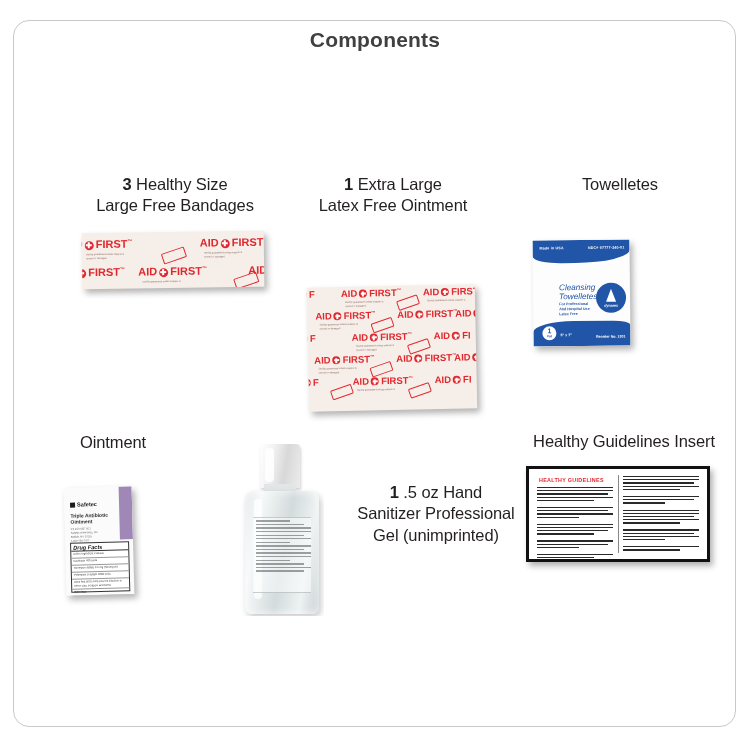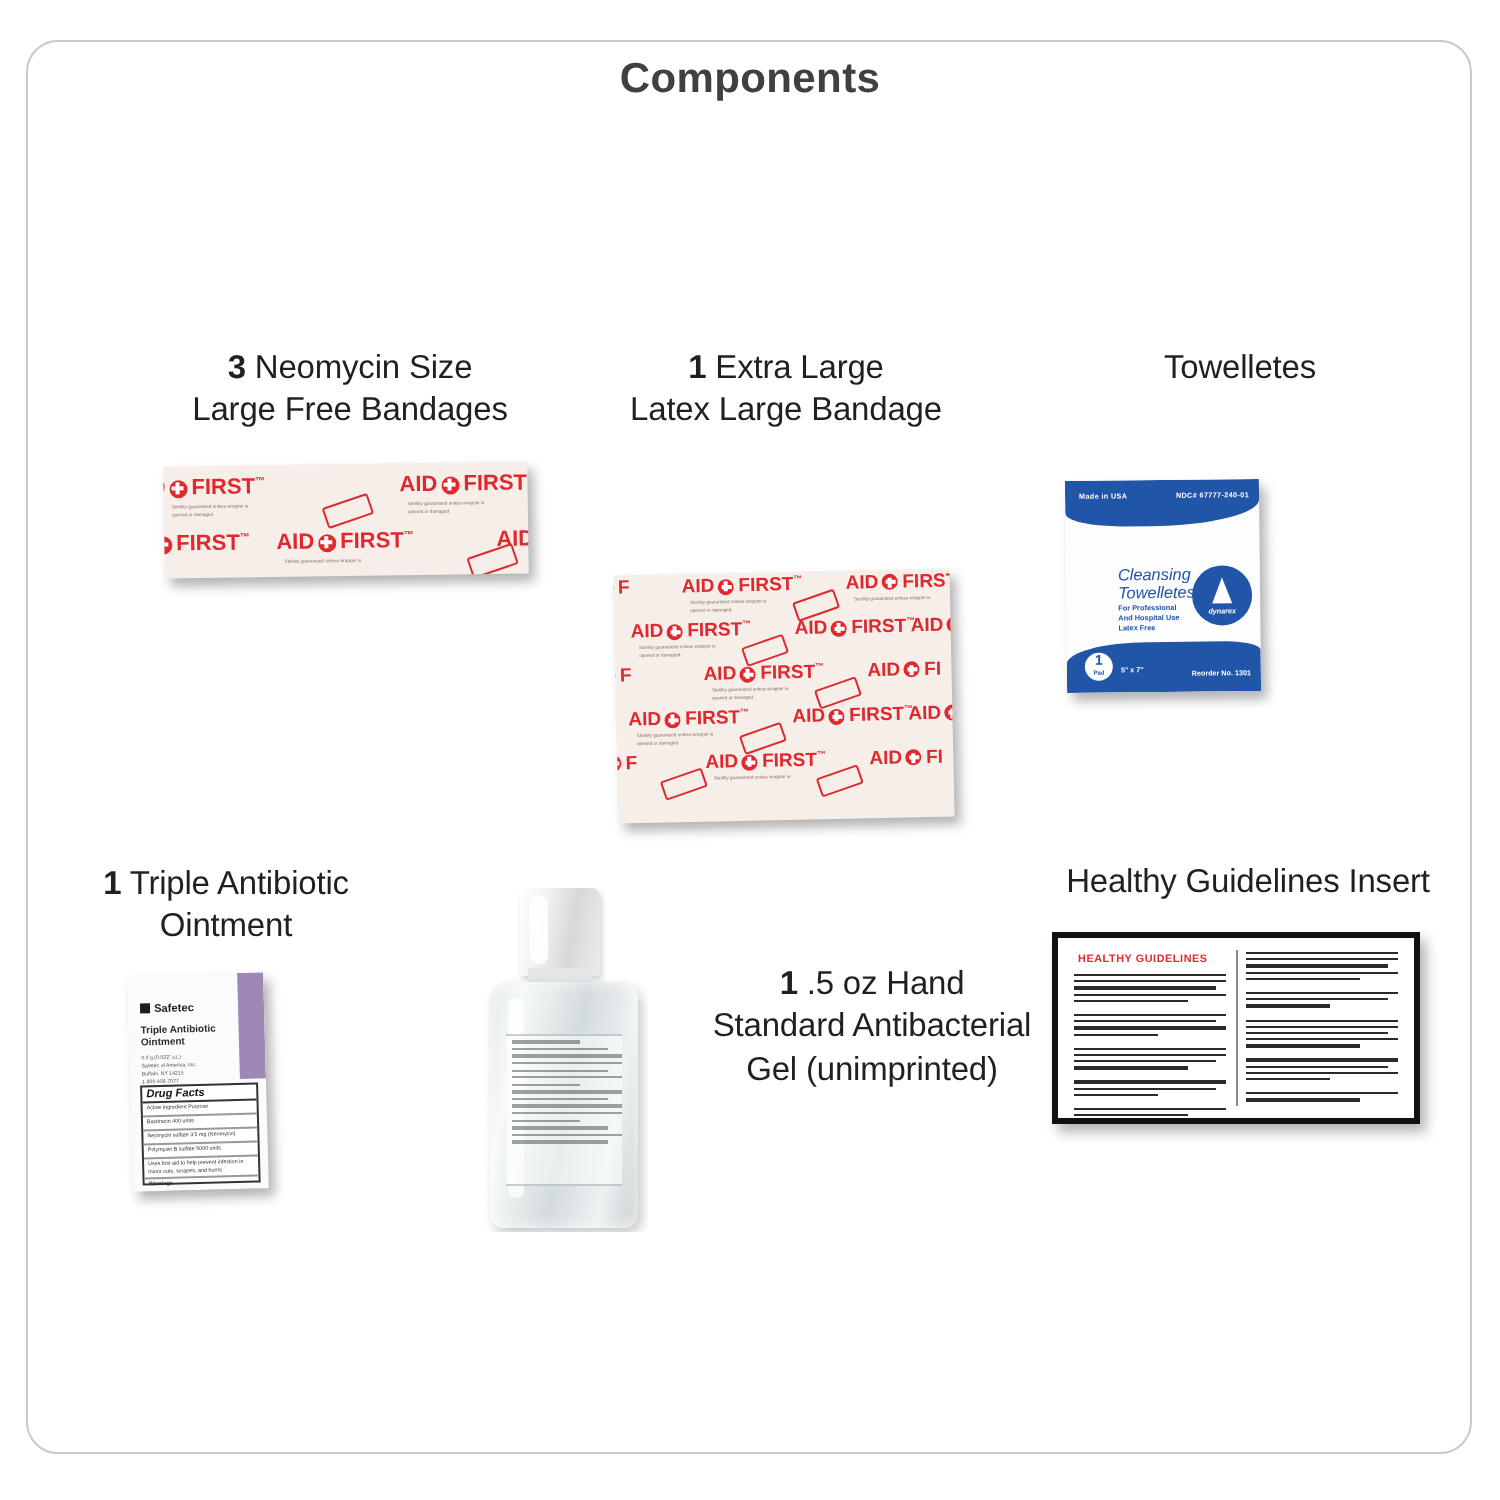--- a/index.html
+++ b/index.html
@@ -306,21 +306,21 @@
   #cap-ins   { left: 520px; top: 431px; width: 208px; }
 </style>
 </head>
 <body>
 
 <div id="panel"></div>
 
 <div id="title">Components</div>
 
 <div class="item caption c-center" id="cap-std">
-  <div><b>3</b><span> Neomycin Size</span></div>
+  <div><b>3</b><span> Healthy Size</span></div>
   <div>Large Free Bandages</div>
 </div>
 
 <div class="photo shadow aidpaper" id="bandage-strip">
   <div class="aidtile" style="left:-18px; top:6px; font-size:11px;">
     <span class="aidlogo"><span>AID</span><span class="cross" style="width:9px;height:9px;margin:0 2px;"><i style="position: absolute; background: rgb(255, 255, 255); left: 1.5px; top: 3.5px; width: 6px; height: 2px;"></i><i style="position: absolute; background: rgb(255, 255, 255); left: 3.5px; top: 1.5px; width: 2px; height: 6px;"></i></span><span>FIRST</span><sup style="font-size:5px;">™</sup></span>
   </div>
   <div class="microtext" style="left:4px; top:20px;">Sterility guaranteed unless wrapper is</div>
   <div class="microtext" style="left:4px; top:24px;">opened or damaged.</div>
   <div class="bandicon" style="left:80px; top:18px; width:22px; height:9px;"></div>
@@ -337,21 +337,21 @@
   <div class="aidtile" style="left:56px; top:34px; font-size:11px;">
     <span class="aidlogo">AID<span class="cross" style="width:9px;height:9px;margin:0 2px;"><i style="position: absolute; background: rgb(255, 255, 255); left: 1.5px; top: 3.5px; width: 6px; height: 2px;"></i><i style="position: absolute; background: rgb(255, 255, 255); left: 3.5px; top: 1.5px; width: 2px; height: 6px;"></i></span>FIRST<sup style="font-size:5px;">™</sup></span>
   </div>
   <div class="microtext" style="left:60px; top:48px;">Sterility guaranteed unless wrapper is</div>
   <div class="bandicon" style="left:152px; top:44px; width:22px; height:9px;"></div>
   <div class="aidtile" style="left:166px; top:34px; font-size:11px;"><span class="aidlogo">AIDF</span></div>
 </div>
 
 <div class="item caption c-center" id="cap-xl">
   <div><b>1</b><span> Extra Large</span></div>
-  <div>Latex Large Bandage</div>
+  <div>Latex Free Ointment</div>
 </div>
 
 <div class="photo shadow aidpaper" id="bandage-xl">
 
   <div class="aidtile" style="left:-22px; top:2px; font-size:9.5px;"><span class="aidlogo">ST<span class="cross" style="width:8px;height:8px;margin:0 2px;"></span>F</span></div>
   <div class="aidtile" style="left:34px; top:2px; font-size:9.5px;"><span class="aidlogo">AID<span class="cross" style="width:8px;height:8px;margin:0 2px;"><i style="position: absolute; background: rgb(255, 255, 255); left: 1.5px; top: 3px; width: 5px; height: 2px;"></i><i style="position: absolute; background: rgb(255, 255, 255); left: 3px; top: 1.5px; width: 2px; height: 5px;"></i></span>FIRST<sup style="font-size:4.5px;">™</sup></span></div>
   <div class="microtext" style="left:38px; top:14px;">Sterility guaranteed unless wrapper is</div>
   <div class="microtext" style="left:38px; top:18px;">opened or damaged.</div>
   <div class="aidtile" style="left:116px; top:2px; font-size:9.5px;"><span class="aidlogo">AID<span class="cross" style="width:8px;height:8px;margin:0 2px;"><i style="position: absolute; background: rgb(255, 255, 255); left: 1.5px; top: 3px; width: 5px; height: 2px;"></i><i style="position: absolute; background: rgb(255, 255, 255); left: 3px; top: 1.5px; width: 2px; height: 5px;"></i></span>FIRST</span></div>
   <div class="microtext" style="left:120px; top:14px;">Sterility guaranteed unless wrapper is</div>
@@ -413,21 +413,20 @@
   <div class="tw-blue-bot"></div>
   <div class="tw-badge">
     <div class="n">1</div>
     <div class="p">Pad</div>
   </div>
   <div class="tw-size">5" x 7"</div>
   <div class="tw-reorder">Reorder No. 1301</div>
 </div>
 
 <div class="item caption c-center" id="cap-oint">
-  <div><b>1</b><span> Triple Antibiotic</span></div>
   <div>Ointment</div>
 </div>
 
 <div class="photo shadow" id="ointment">
   <div class="oi-purple"></div>
   <div class="oi-brand"><span class="oi-sq"></span><span>Safetec</span></div>
   <div class="oi-name">
     <div>Triple Antibiotic</div>
     <div>Ointment</div>
   </div>
@@ -468,21 +467,21 @@
       <div class="sb-line s"></div>
       <div class="sb-line m"></div>
       <div class="sb-line l"></div>
       <div class="sb-line m"></div>
     </div>
   </div>
 </div>
 
 <div class="item caption c-left" id="cap-san">
   <div><b>1</b><span> .5 oz Hand</span></div>
-  <div>Standard Antibacterial</div>
+  <div>Sanitizer Professional</div>
   <div>Gel (unimprinted)</div>
 </div>
 
 <div class="item caption c-center" id="cap-ins">
   <div>Healthy Guidelines Insert</div>
 </div>
 
 <div class="photo shadow" id="insert">
   <div class="ins-inner">
     <div class="ins-head">HEALTHY GUIDELINES</div>

